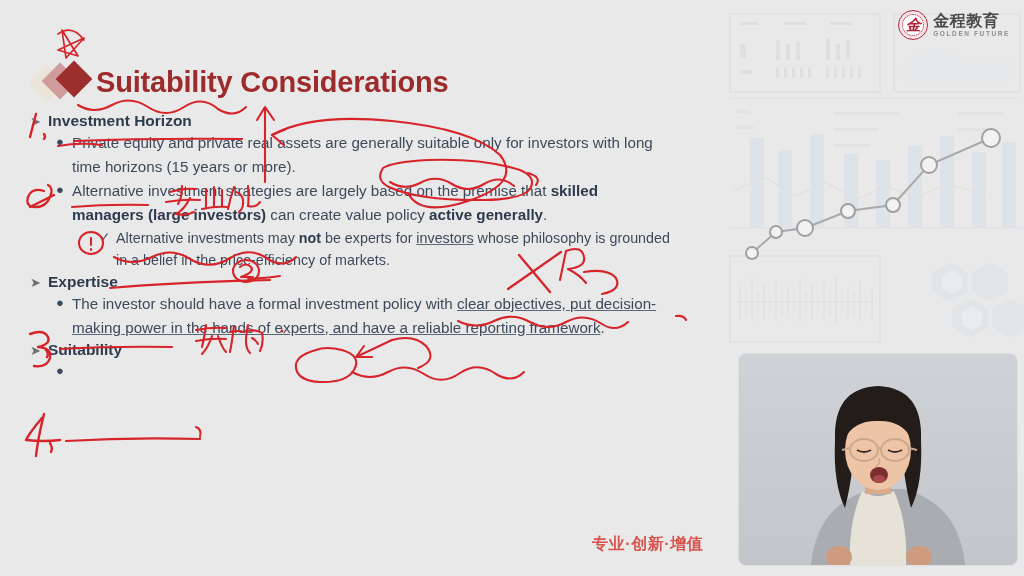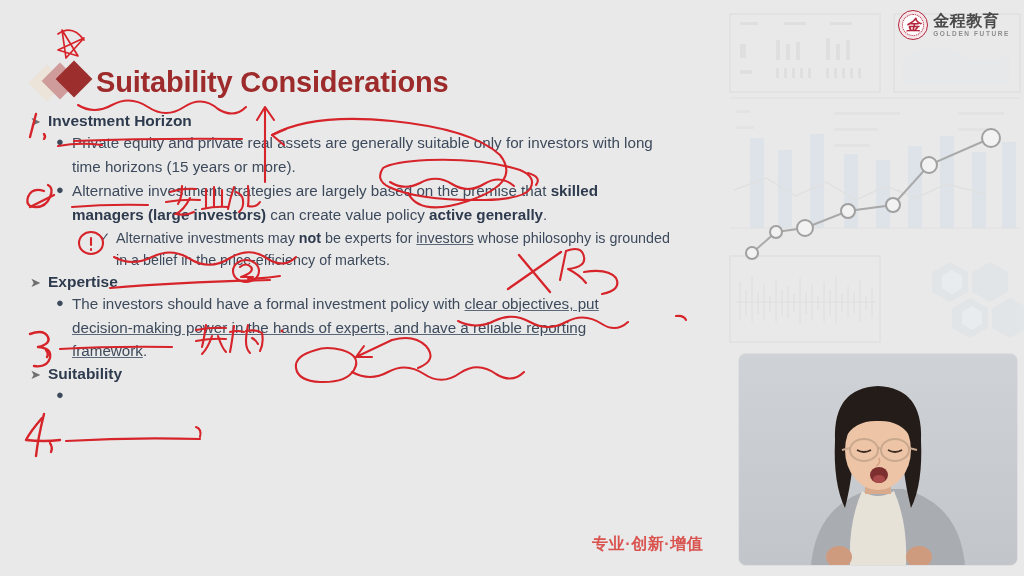--- a/index.html
+++ b/index.html
@@ -289,21 +289,21 @@
       <span class="check">✓</span>
       <span class="bullet-text sub-text"><span>Alternative investments may </span><b>not</b><span> be experts for </span><span class="u">investors</span><span> whose philosophy is grounded in a belief in the price-efficiency of markets.</span></span>
     </div>
 
     <div class="heading-row">
       <span class="arrow-mark">➤</span>
       <span class="heading-text">Expertise</span>
     </div>
     <div class="bullet-row indent-1">
       <span class="dot">●</span>
-      <span class="bullet-text"><span>The investors should have a formal investment policy with </span><span class="u">clear objectives, put decision-making power in the hands of experts, and have a reliable reporting framework</span><span>.</span></span>
+      <span class="bullet-text"><span>The investor should have a formal investment policy with </span><span class="u">clear objectives, put decision-making power in the hands of experts, and have a reliable reporting framework</span><span>.</span></span>
     </div>
 
     <div class="heading-row">
       <span class="arrow-mark">➤</span>
       <span class="heading-text">Suitability</span>
     </div>
     <div class="bullet-row indent-1">
       <span class="dot">●</span>
     </div>
   </div>

